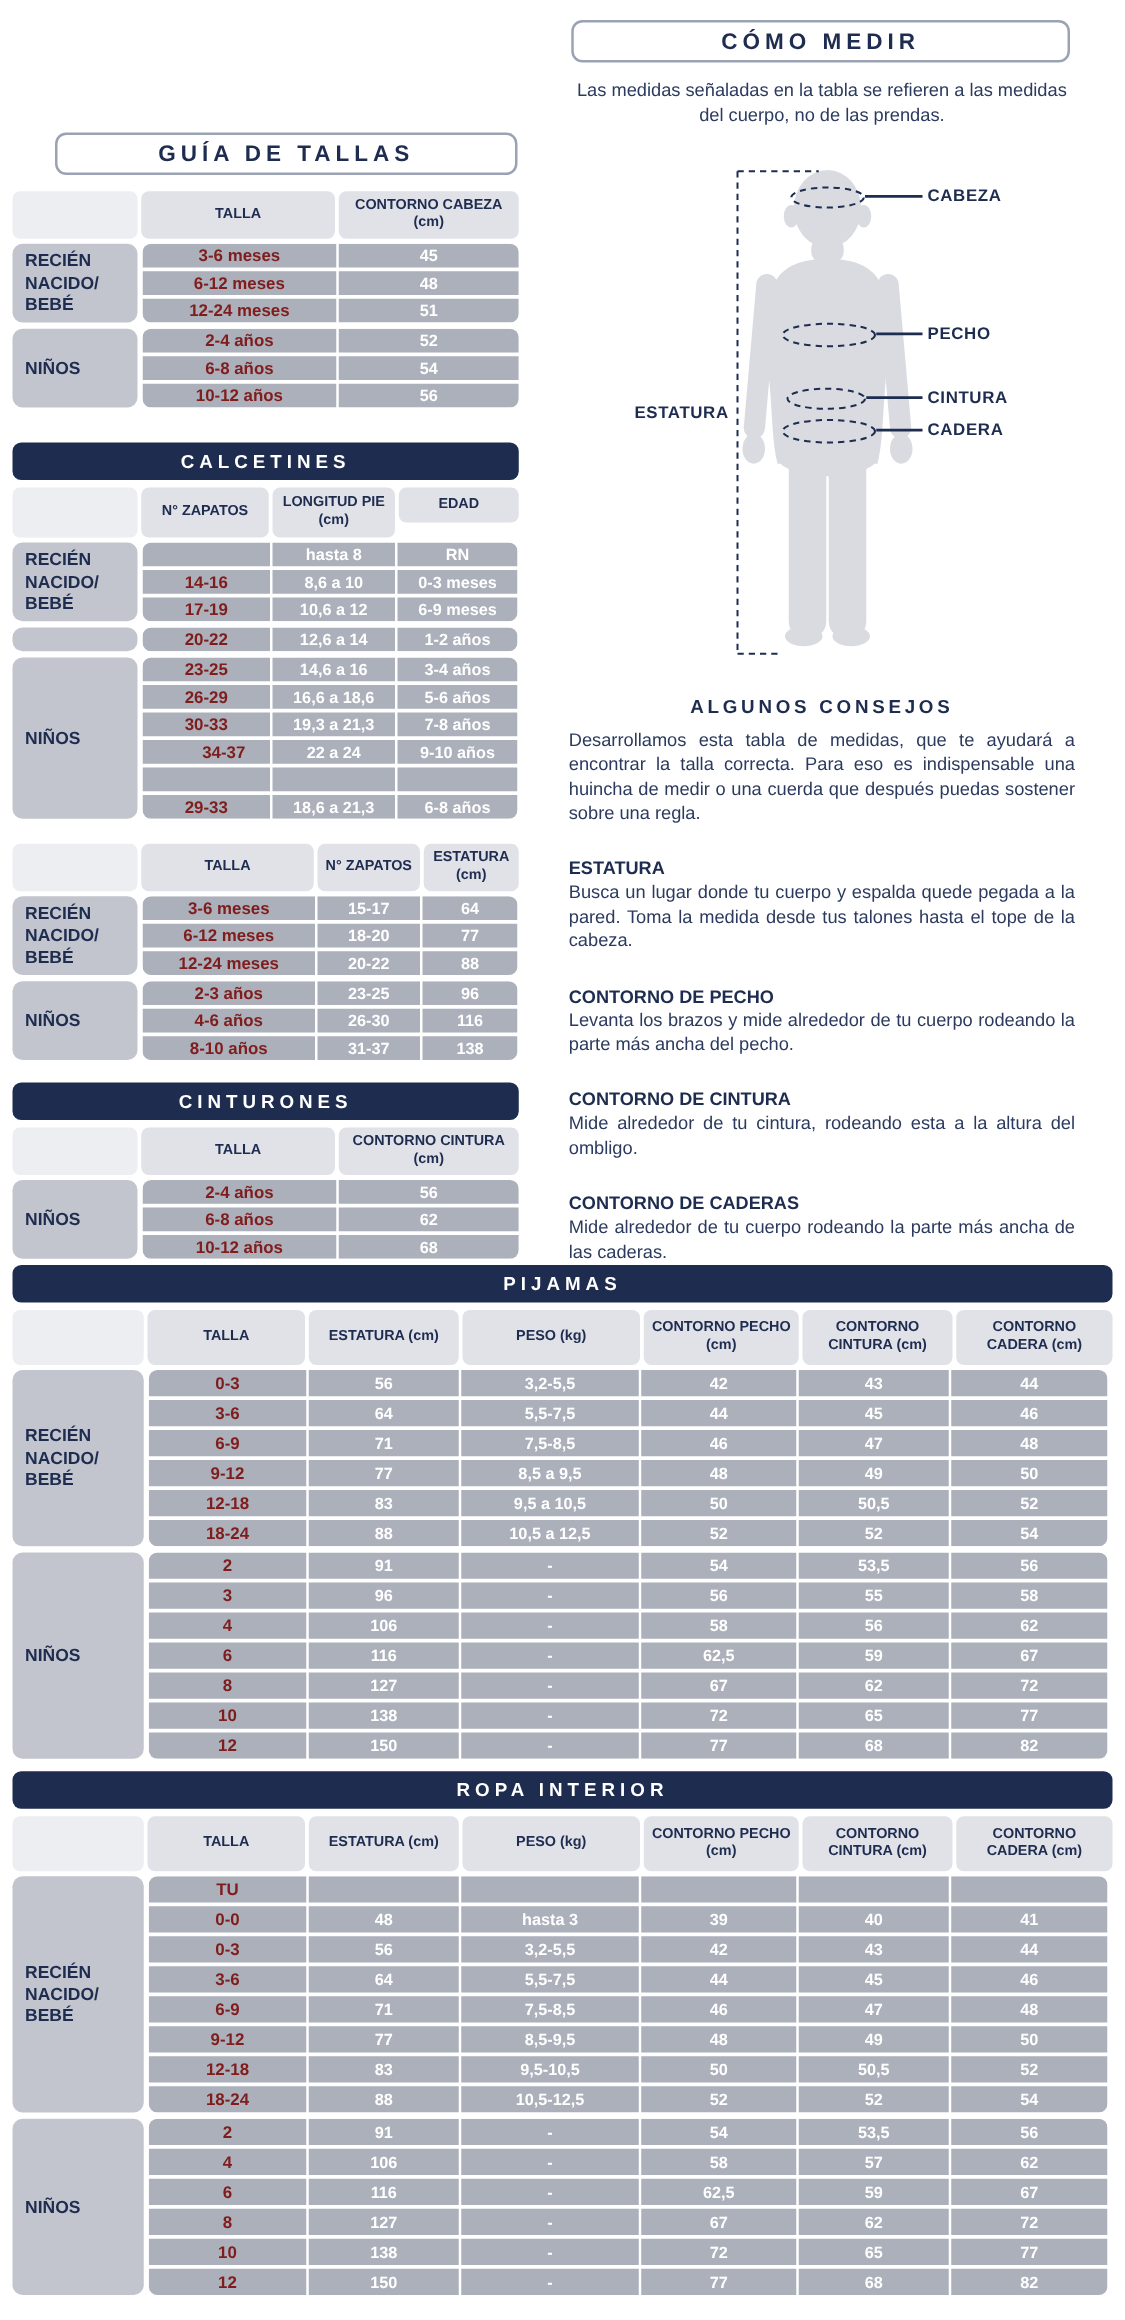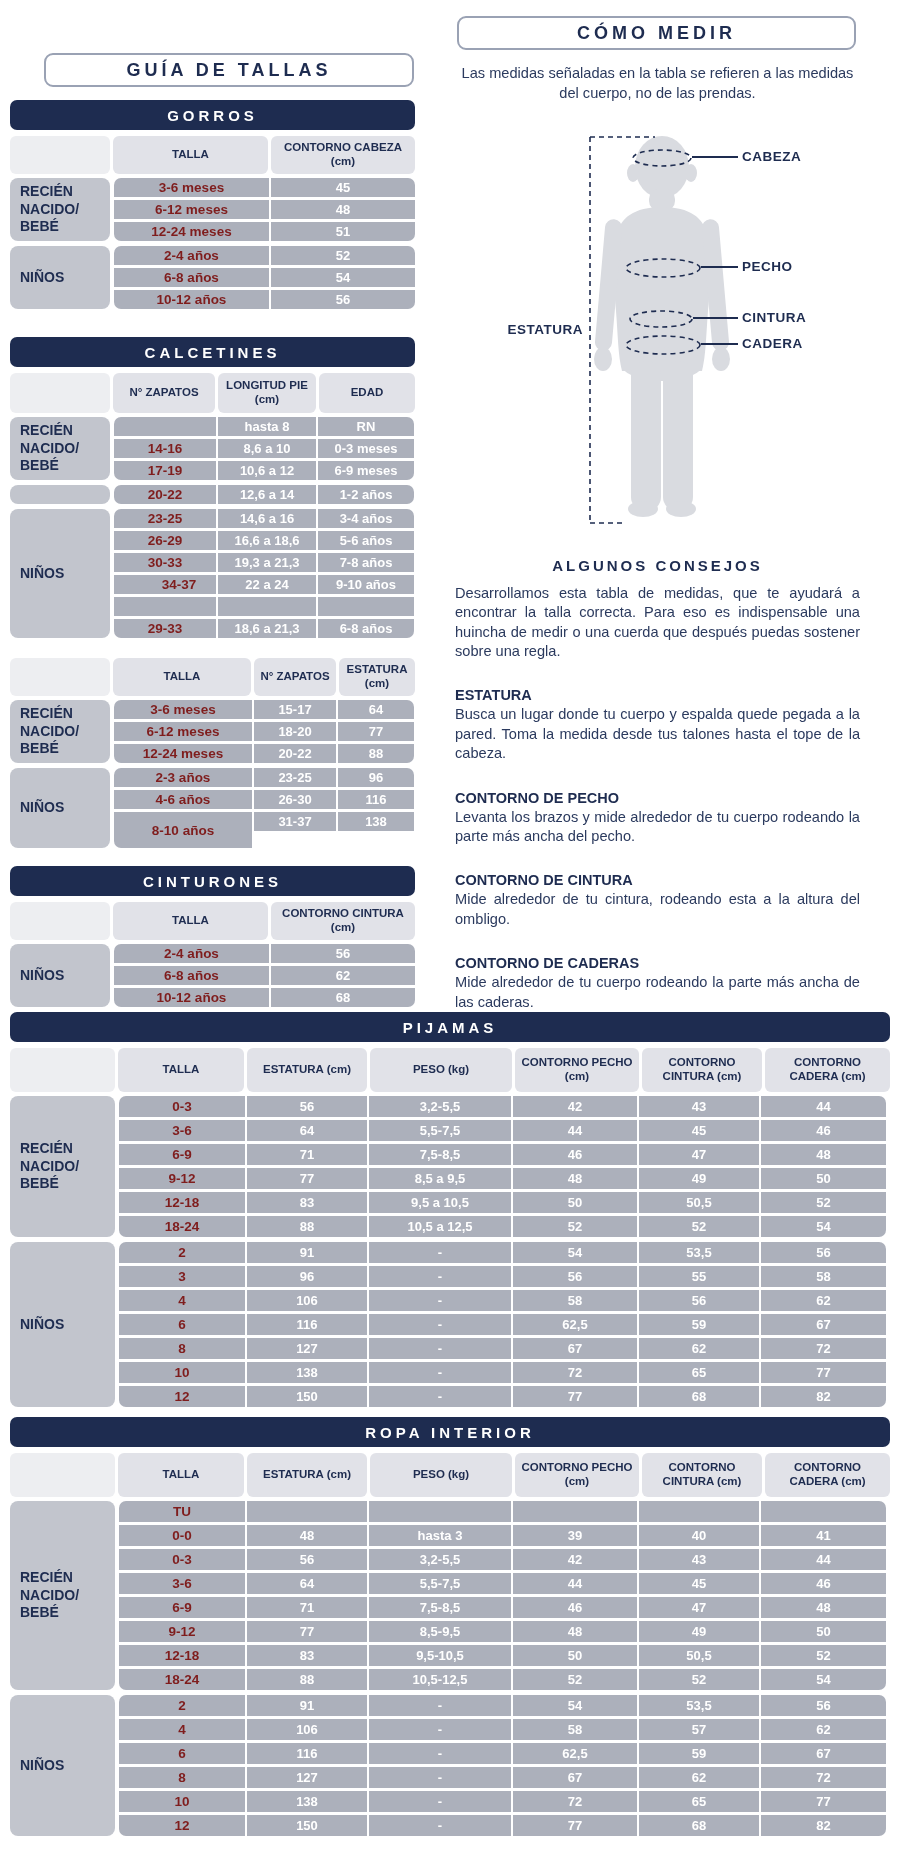--- a/index.html
+++ b/index.html
@@ -86,21 +86,20 @@
 </head>
 <body>
 
 <div class="top-area">
 
   <div class="col-left">
     <div class="title-box left">
       <span>GUÍA DE TALLAS</span>
     </div>
     <section data-table="gorros" class="size-table" style="margin-top: 13px;">
-        <div class="band">GORROS</div>
         <div class="hrow">
           <div class="lead-cell" style="width: 100px; height: 38px;"></div>
           <div class="hcell" style="width: 155px; height: 38px;">TALLA</div>
           <div class="hcell" style="width: 144px; height: 38px;">CONTORNO CABEZA (cm)</div>
         </div>
         <div class="grow">
           <div class="gcell" style="width: 100px;">RECIÉN NACIDO/ BEBÉ</div>
           <div class="rows-block" style="width: 301px;">
             <div class="drow">
               <div class="dcell first" style="width: 155px; height: 19px;">3-6 meses</div>
@@ -133,21 +132,21 @@
             </div>
           </div>
         </div>
       </section>
     <section data-table="calcetines" class="size-table" style="margin-top: 28px;">
         <div class="band">CALCETINES</div>
         <div class="hrow">
           <div class="lead-cell" style="width: 100px; height: 40px;"></div>
           <div class="hcell" style="width: 102px; height: 40px;">N° ZAPATOS</div>
           <div class="hcell" style="width: 98px; height: 40px;">LONGITUD PIE (cm)</div>
-          <div class="hcell" style="width: 96px; height: 40px;">EDAD</div>
+          <div class="hcell" style="width: 96px; height: 28px;">EDAD</div>
         </div>
         <div class="grow">
           <div class="gcell" style="width: 100px;">RECIÉN NACIDO/ BEBÉ</div>
           <div class="rows-block" style="width: 300px;">
             <div class="drow">
               <div class="dcell first" style="width: 102px; height: 19px;"></div>
               <div class="dcell" style="width: 98px; height: 19px;">hasta 8</div>
               <div class="dcell" style="width: 96px; height: 19px;">RN</div>
             </div>
             <div class="drow">
@@ -242,21 +241,21 @@
               <div class="dcell first" style="width: 138px; height: 19px;">2-3 años</div>
               <div class="dcell" style="width: 82px; height: 19px;">23-25</div>
               <div class="dcell" style="width: 76px; height: 19px;">96</div>
             </div>
             <div class="drow">
               <div class="dcell first" style="width: 138px; height: 19px;">4-6 años</div>
               <div class="dcell" style="width: 82px; height: 19px;">26-30</div>
               <div class="dcell" style="width: 76px; height: 19px;">116</div>
             </div>
             <div class="drow">
-              <div class="dcell first" style="width: 138px; height: 36px;">8-10 años</div>
+              <div class="dcell first" style="width: 138px; height: 19px;">8-10 años</div>
               <div class="dcell" style="width: 82px; height: 19px;">31-37</div>
               <div class="dcell" style="width: 76px; height: 19px;">138</div>
             </div>
           </div>
         </div>
       </section>
     <section data-table="cinturones" class="size-table" style="margin-top: 18px;">
         <div class="band">CINTURONES</div>
         <div class="hrow">
           <div class="lead-cell" style="width: 100px; height: 38px;"></div>

